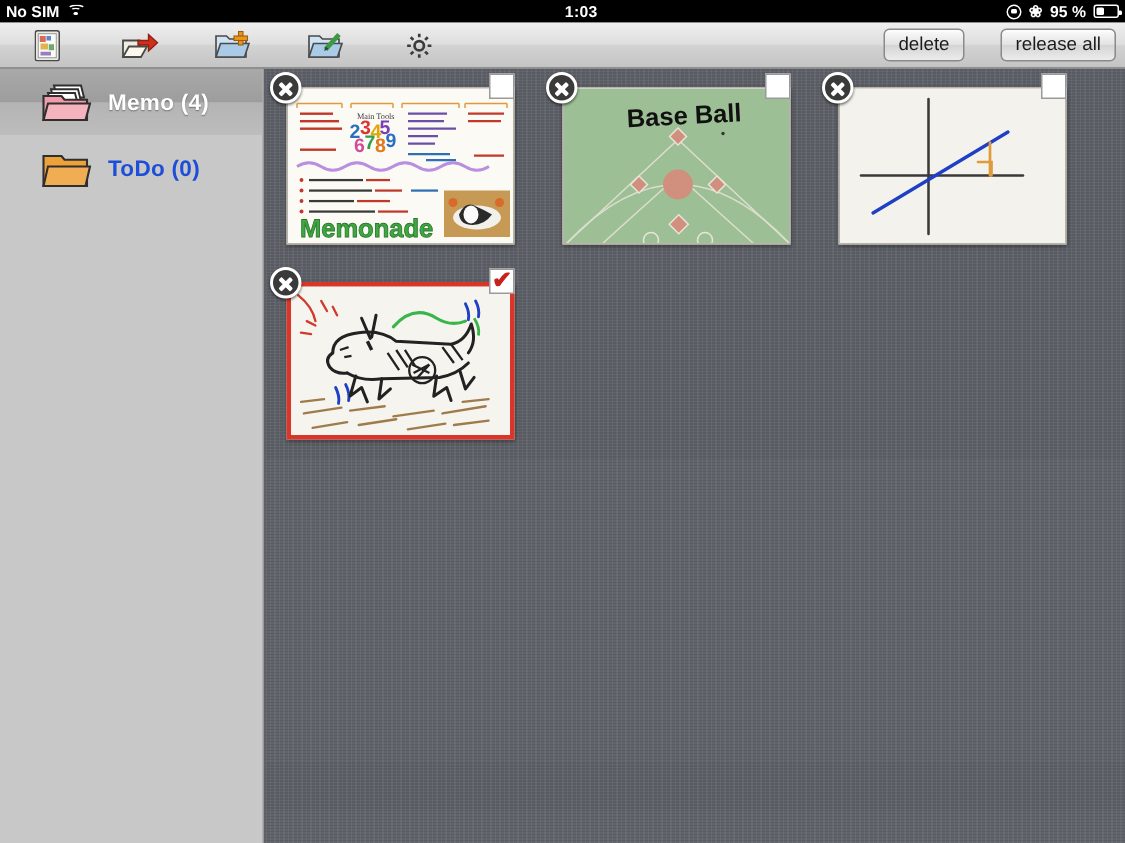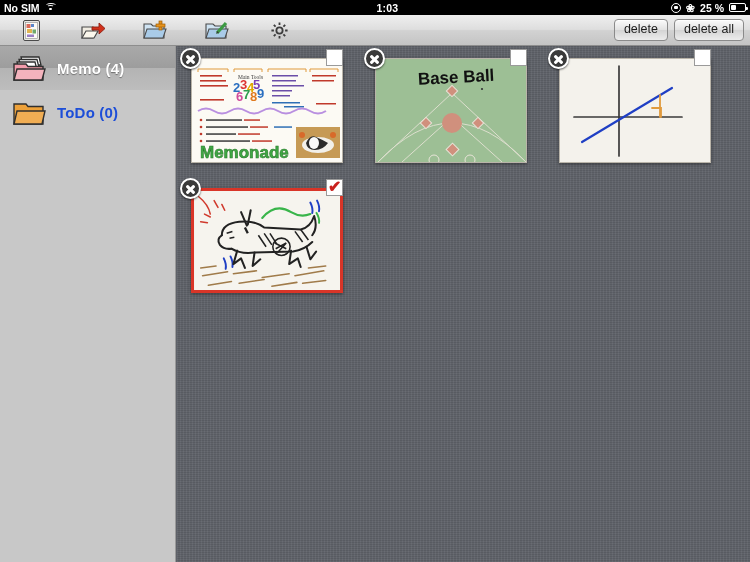--- a/index.html
+++ b/index.html
@@ -36,37 +36,37 @@
 
   
   .toolbar{
     position:absolute; top:15px; left:0; width:750px; height:31px;
     background:linear-gradient(to bottom,#efefef 0%,#dedede 48%,#d2d2d2 52%,#c4c4c4 100%);
     border-bottom:1px solid #8d8d8d;
     display:flex; align-items:center;
   }
   .tb-left{ display:flex; align-items:center; }
   .tb-left .tbtn{ width:62px; display:flex; justify-content:center; }
-  .tb-right{ position:absolute; right:6px; display:flex; gap:6px; }
+  .tb-right{ position:absolute; right:6px; display:flex; gap:24px; }
   .btn{
     font-size:12.5px; color:#1b1b1b;
     padding:3px 9px 4px; border:1px solid #8a8a8a; border-radius:4px;
     background:linear-gradient(to bottom,#fbfbfb,#e2e2e2 50%,#d4d4d4 51%,#ececec);
     box-shadow:0 1px 0 rgba(255,255,255,.75) inset;
     line-height:13px; white-space:nowrap; cursor:pointer;
   }
   .icon{ cursor:pointer; display:block; }
 
   
   .sidebar{
     position:absolute; top:46px; left:0; width:176px; height:516px;
     background:#c8c8c8; border-right:1px solid #9a9a9a;
   }
   .side-item{
-    height:44px; display:flex; align-items:center; padding-left:12px; gap:11px;
+    height:44px; display:flex; align-items:center; padding-left:27px; gap:11px;
     cursor:pointer;
   }
   .side-item.sel{ background:linear-gradient(to bottom,#a9a9a9,#9d9d9d 50%,#b4b4b4 51%,#bdbdbd); }
   .side-label{ font-size:15px; font-weight:bold; color:#1d4ed8; letter-spacing:.2px; }
   .side-item.sel .side-label{ color:#fff; text-shadow:0 1px 1px rgba(0,0,0,.4); }
   .folder{ width:34px; height:27px; position:relative; flex:none; }
 
   
   .content{
     position:absolute; top:46px; left:177px; width:573px; height:516px;
@@ -112,21 +112,21 @@
       <span class="wifi">
           <i></i>
           <i></i>
           <i></i>
         </span>
     </div>
     <div class="sb-center">1:03</div>
     <div class="sb-right">
       <span class="rotlock"></span>
       <span class="bt">❀</span>
-      <span class="pct">25 %</span>
+      <span class="pct">95 %</span>
       <span class="batt">
           <i></i>
         </span>
     </div>
   </div>
 
   <div class="toolbar">
     <div class="tb-left">
 
       <div class="tbtn">
@@ -178,21 +178,21 @@
             <path d="M10 1.5 v2.6 M10 15.9 v2.6 M1.5 10 h2.6 M15.9 10 h2.6
                      M4 4 l1.9 1.9 M14.1 14.1 L16 16 M16 4 l-1.9 1.9 M5.9 14.1 L4 16"></path>
           </g>
         </svg>
       </div>
 
     </div>
 
     <div class="tb-right">
       <div class="btn">delete</div>
-      <div class="btn">delete all</div>
+      <div class="btn">release all</div>
     </div>
   </div>
 
   <div class="sidebar">
 
     <div class="side-item sel">
       <span class="folder">
         <svg width="34" height="27" viewBox="0 0 34 27">
           <g stroke="#2f2f2f" stroke-width="1.3" fill="#fff">
             <path d="M9 2 h18 l2 8 H11 z"></path>

